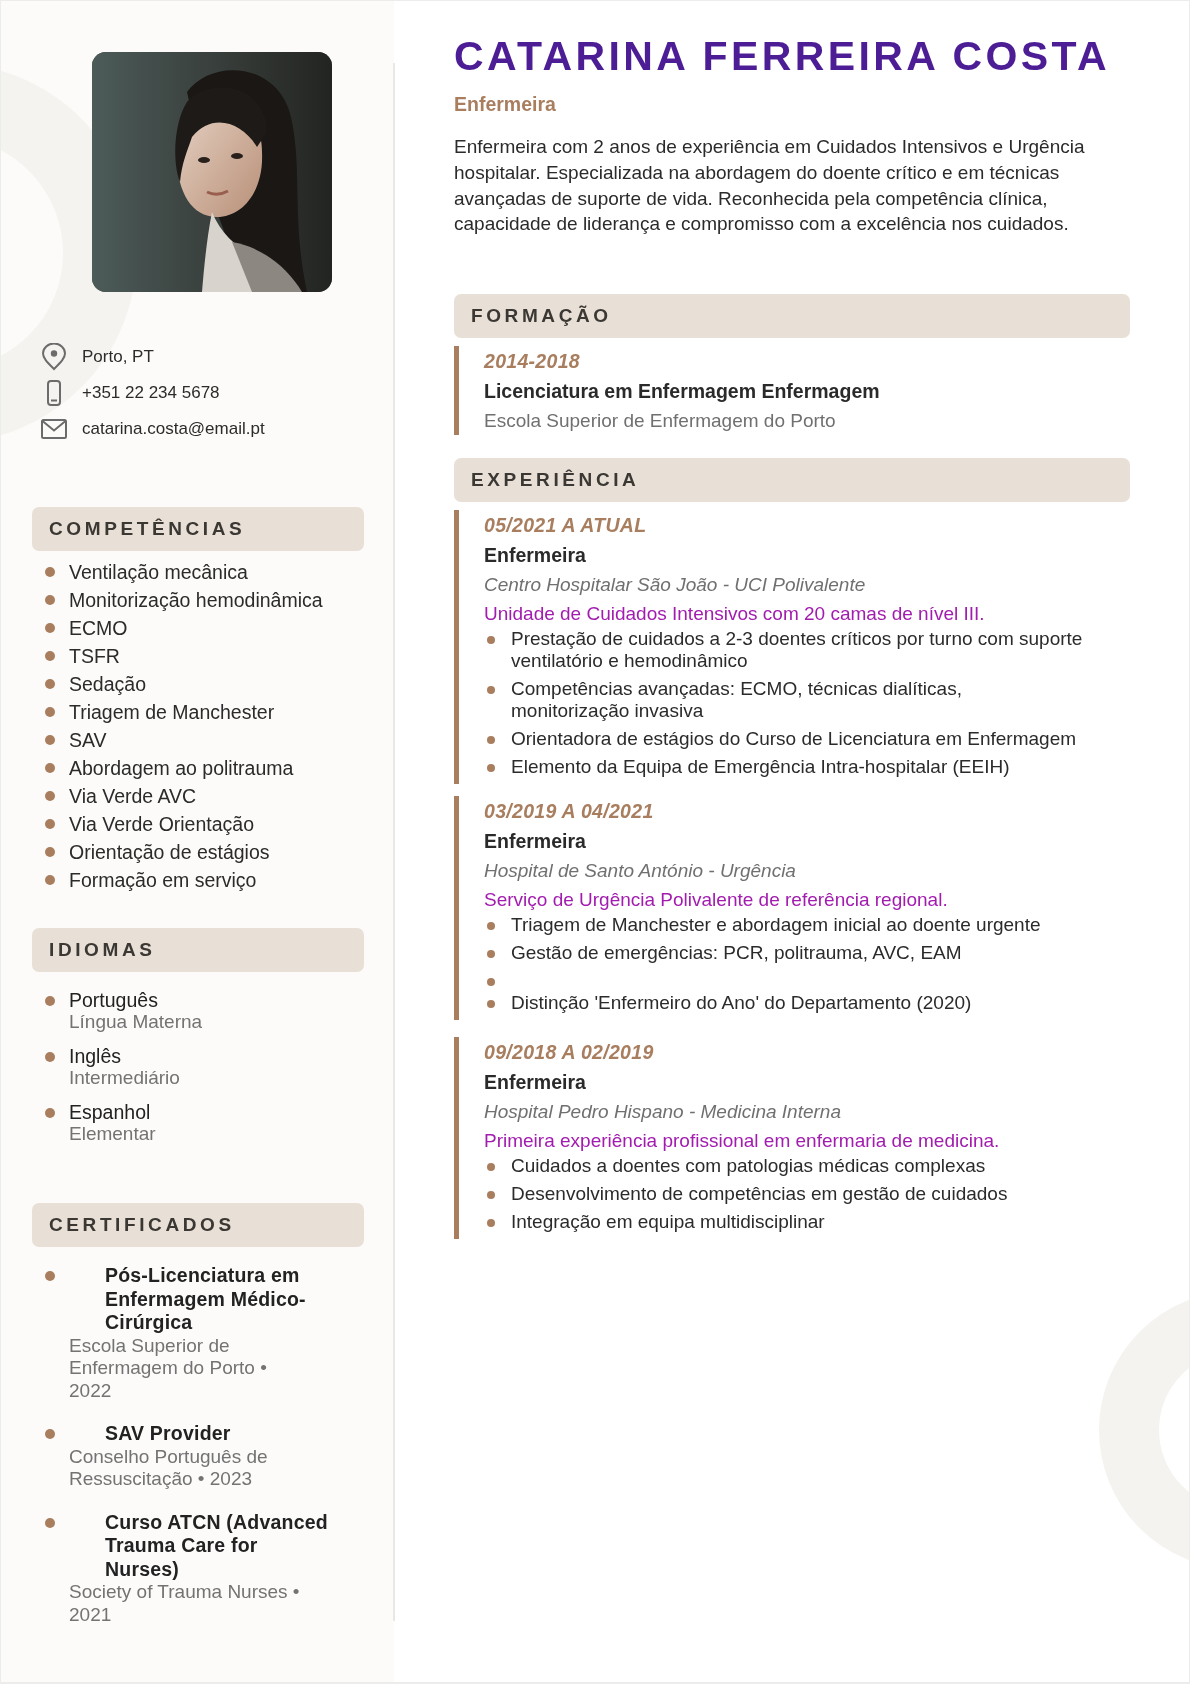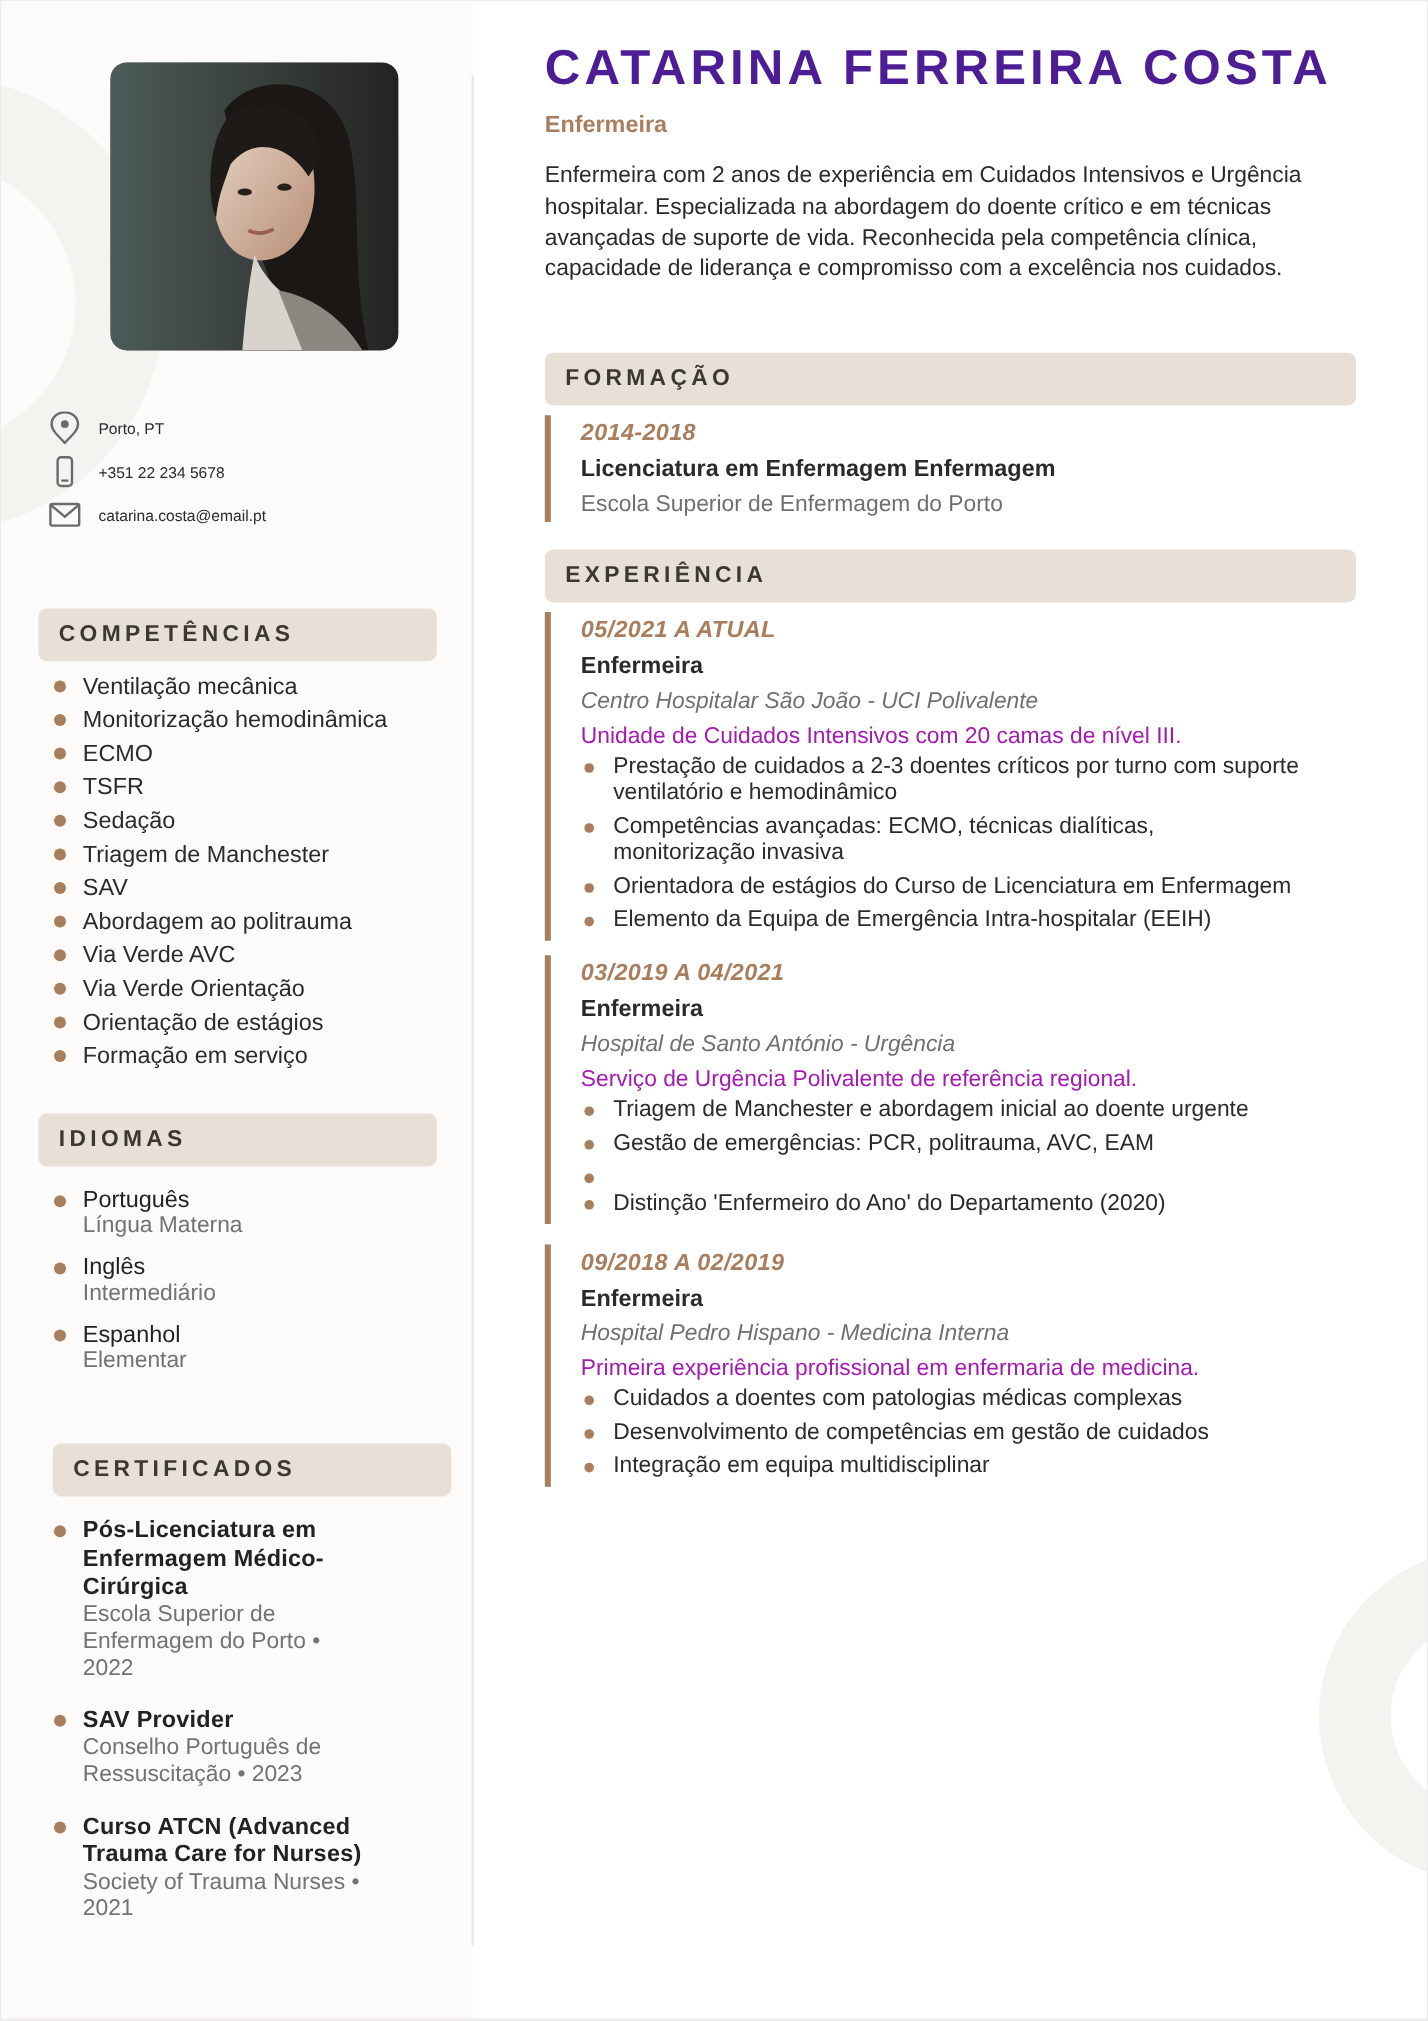--- a/index.html
+++ b/index.html
@@ -10,42 +10,42 @@
   .divider { position: absolute; left: 392px; top: 62px; width: 2px; height: 1558px; background: #ebe8e4; }
   .ring { position: absolute; border-radius: 50%; border-style: solid; border-color: #f5f3f0; }
   .ring-left { left: -244px; top: 62px; width: 380px; height: 380px; border-width: 74px; }
   .ring-right { left: 1098px; top: 1290px; width: 278px; height: 278px; border-width: 60px; }
 
   .photo { position: absolute; left: 91px; top: 51px; width: 240px; height: 240px; border-radius: 14px; overflow: hidden;
            background: radial-gradient(ellipse at 45% 45%, #c9a38a 0 12%, #3b3a36 30%, #2b2e2b 60%, #4a5856 100%); }
   .photo svg { display: block; }
 
   .contact { position: absolute; left: 39px; top: 338px; width: 340px; }
-  .contact-row { display: flex; align-items: center; height: 36px; font-size: 13px; color: #2b2b2b; }
+  .contact-row { display: flex; align-items: center; height: 36px; font-size: 17px; color: #2b2b2b; }
   .contact-row .ic { width: 28px; height: 28px; margin-right: 14px; display: flex; align-items: center; justify-content: center; }
 
   .pill { background: #e8dfd6; border-radius: 7px; height: 44px; display: flex; align-items: center; padding-left: 17px;
           font-size: 19px; font-weight: bold; letter-spacing: 3.6px; color: #3b3834; }
   .side-pill { position: absolute; left: 31px; width: 332px; }
   .dot { width: 10px; height: 10px; border-radius: 50%; background: #a87e5f; flex: none; }
 
   .skills { position: absolute; left: 44px; top: 557px; width: 340px; }
   .skill { display: flex; align-items: center; height: 28px; font-size: 19.5px; color: #2b2b2b; }
   .skill .dot { margin-right: 14px; }
 
   .langs { position: absolute; left: 44px; top: 988px; width: 320px; }
   .lang { display: flex; margin-bottom: 12px; }
   .lang .dot { margin-top: 7px; margin-right: 14px; }
   .lang-name { font-size: 19.5px; color: #222; font-weight: 500; line-height: 22px; }
   .lang-level { font-size: 19px; color: #737373; line-height: 22px; }
 
   .certs { position: absolute; left: 44px; top: 1263px; width: 300px; }
   .cert { display: flex; margin-bottom: 20px; }
   .cert .dot { margin-top: 7px; margin-right: 14px; }
-  .cert-name { font-size: 19.5px; color: #222; font-weight: bold; line-height: 23.5px; letter-spacing: 0.2px; }
+  .cert-name { font-size: 19.5px; color: #222; font-weight: bold; line-height: 23.5px; letter-spacing: 0.2px; margin-left: 36px; }
   .cert-meta { font-size: 19px; color: #737373; line-height: 22.5px; }
 
   .main { position: absolute; left: 453px; top: 0; width: 700px; }
   .name { position: absolute; left: 0; top: 32px; white-space: nowrap; font-size: 41px; font-weight: bold; letter-spacing: 3.4px; color: #4c1d95; }
   .role { position: absolute; left: 0; top: 92px; font-size: 19.5px; font-weight: bold; color: #a87e5f; }
   .summary { position: absolute; left: 0; top: 133px; width: 680px; font-size: 19px; line-height: 25.8px; color: #2b2b2b; }
   .main-pill { position: absolute; left: 0; width: 676px; }
 
   .entry { position: absolute; left: 0; width: 720px; border-left: 5px solid #a87e5f; padding-left: 25px; }
   .date { font-size: 19.5px; font-weight: bold; color: #a87e5f; line-height: 30px; letter-spacing: 0.3px; font-style: italic; }
@@ -190,21 +190,21 @@
       </div>
       <div class="lang">
         <span class="dot"></span>
         <div>
             <div class="lang-name">Espanhol</div>
             <div class="lang-level">Elementar</div>
           </div>
       </div>
     </div>
 
-    <div class="pill side-pill" style="top:1202px;margin-left:12px;">CERTIFICADOS</div>
+    <div class="pill side-pill" style="top:1202px;">CERTIFICADOS</div>
     <div class="certs">
       <div class="cert">
         <span class="dot"></span>
         <div style="width:240px;">
             <div class="cert-name">Pós-Licenciatura em Enfermagem Médico-Cirúrgica</div>
             <div class="cert-meta">Escola Superior de Enfermagem do Porto • 2022</div>
           </div>
       </div>
       <div class="cert">
         <span class="dot"></span>

